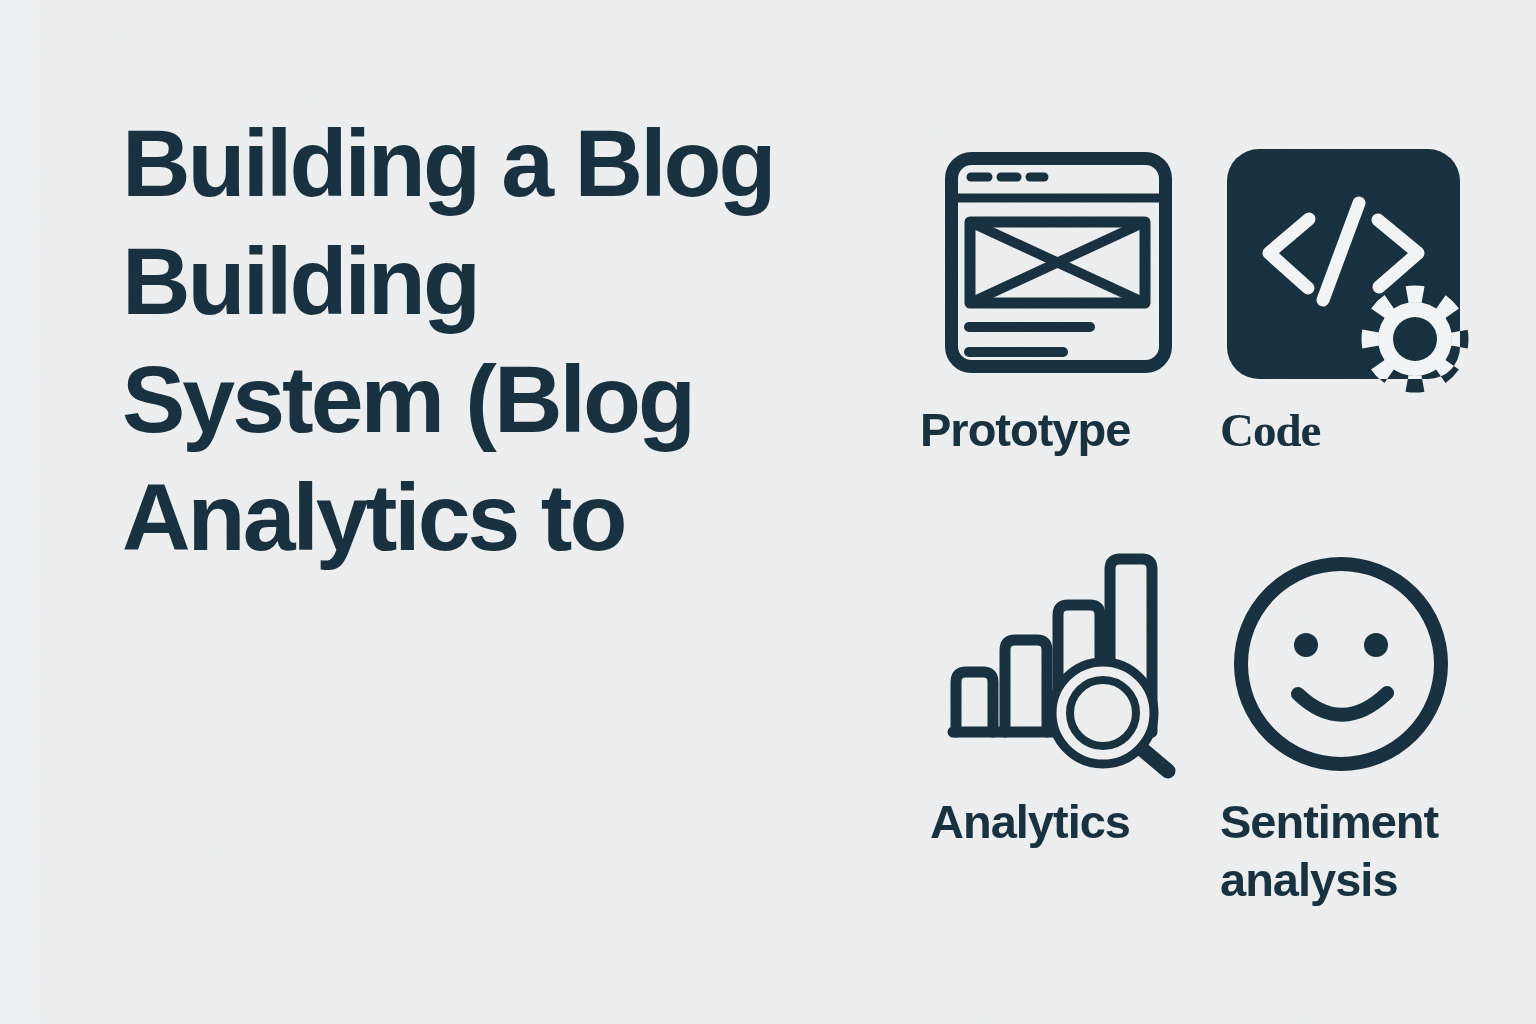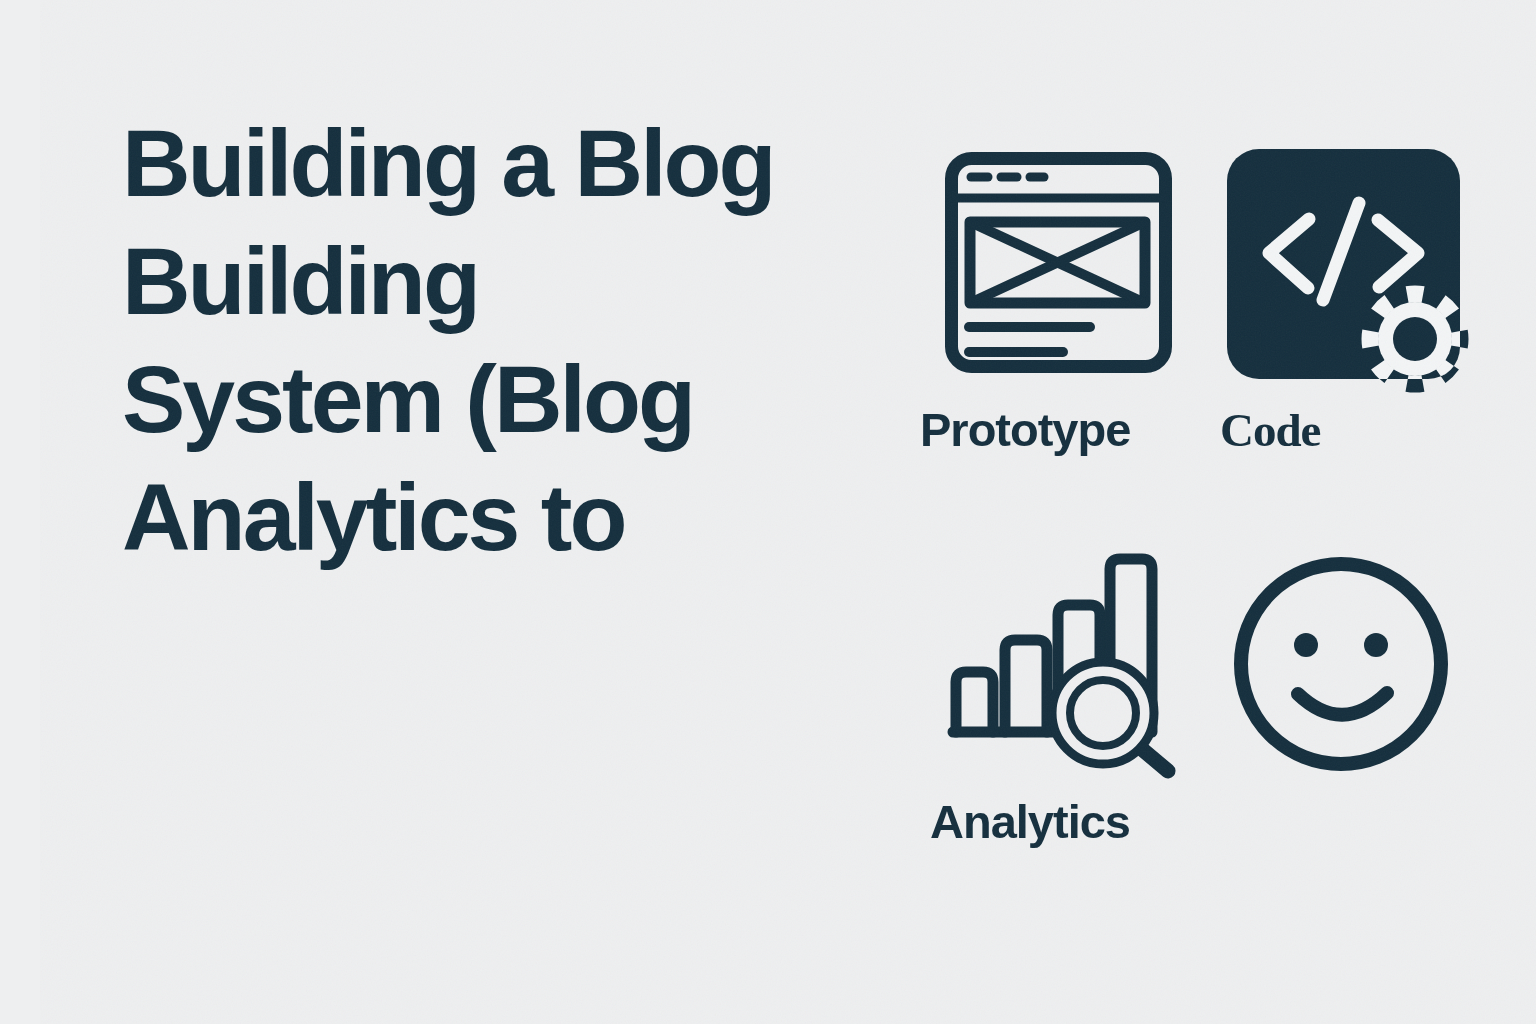--- a/index.html
+++ b/index.html
@@ -120,20 +120,21 @@
   <svg class="feature-icon icon-sentiment" width="225" height="230" viewBox="0 0 225 230">
     <circle cx="111" cy="114" r="100" fill="none" stroke="currentColor" stroke-width="14"></circle>
     <circle cx="76" cy="95" r="12" fill="currentColor"></circle>
     <circle cx="146" cy="95" r="12" fill="currentColor"></circle>
     <path d="M68,144 Q112,186 157,143" fill="none" stroke="currentColor" stroke-width="14" stroke-linecap="round"></path>
   </svg>
 
   <div class="feature-label label-prototype">Prototype</div>
   <div class="feature-label label-code">Code</div>
   <div class="feature-label label-analytics">Analytics</div>
+  <div class="feature-label label-sentiment">Sentiment analysis</div>
 
   <svg class="grain" width="1536" height="1024">
     <filter id="noise">
         <feTurbulence type="fractalNoise" baseFrequency="0.8" numOctaves="2" stitchTiles="stitch"></feTurbulence>
       </filter>
     <rect width="1536" height="1024" filter="url(#noise)"></rect>
   </svg>
 </div>
 
 </body></html>

